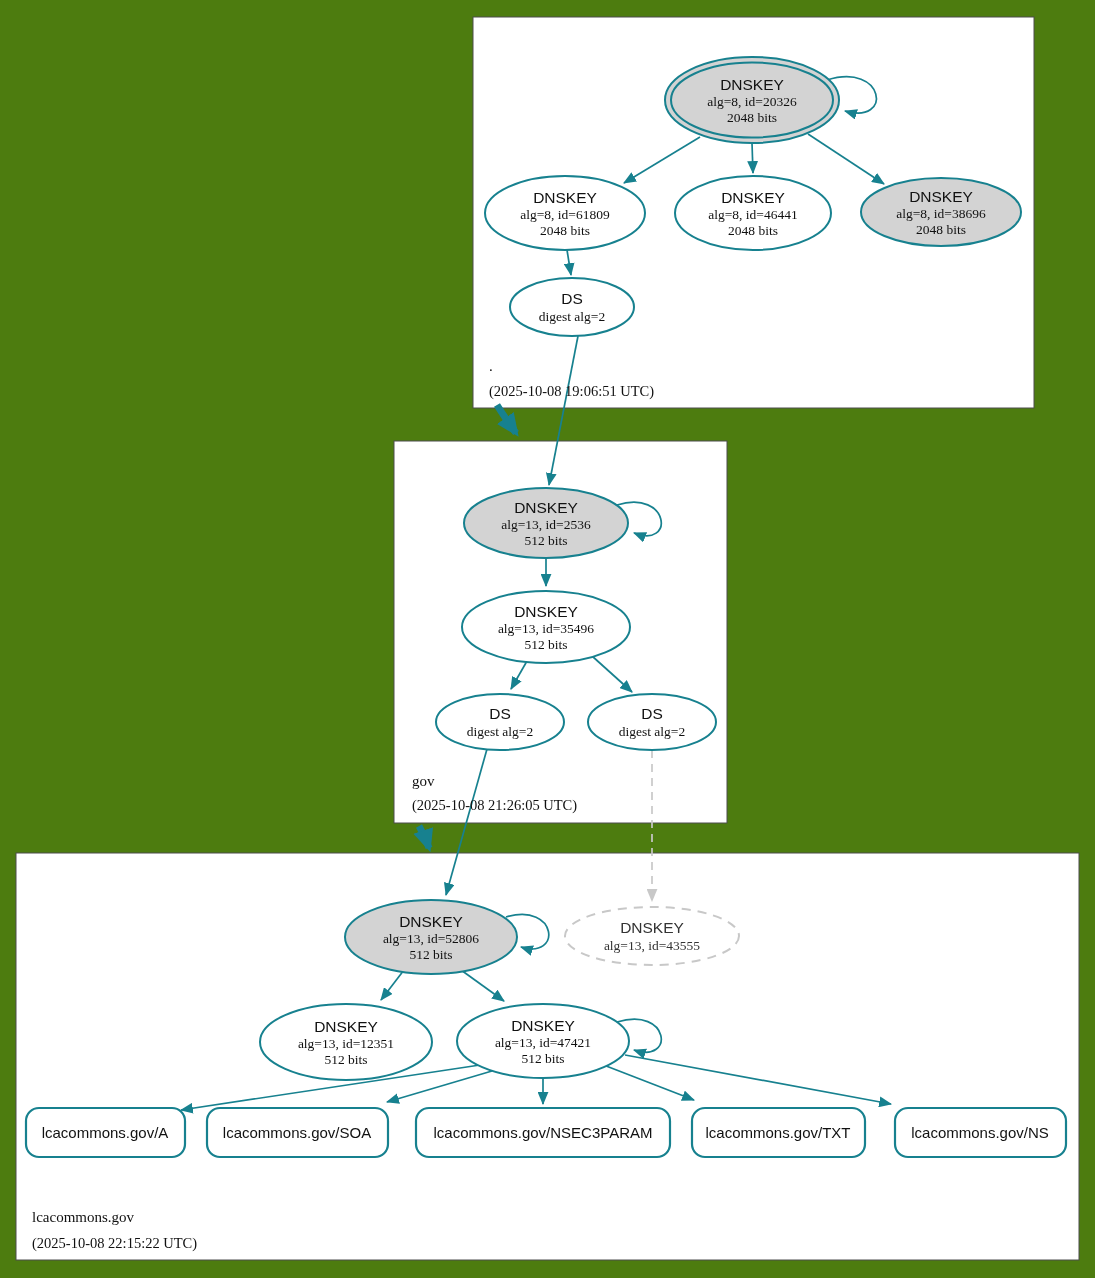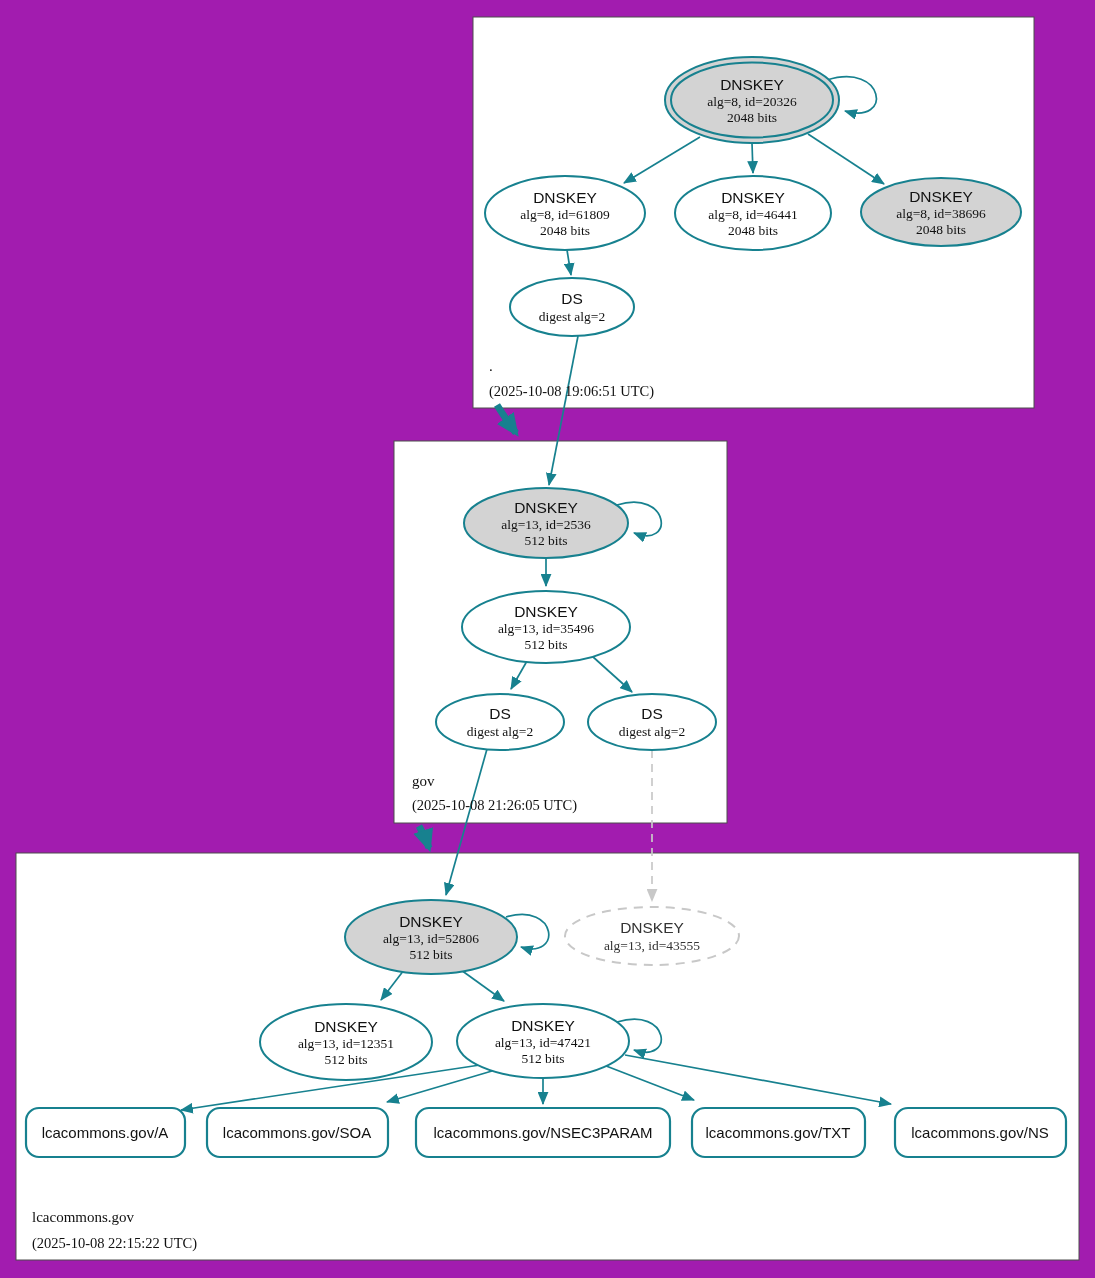--- a/index.html
+++ b/index.html
@@ -1,16 +1,16 @@
 <!DOCTYPE html>
 <html><head>
 <meta charset="utf-8">
 <style>
   html,body{margin:0;padding:0;background:#ffffff;}
-  .canvas{position:relative;width:1095px;height:1278px;background:#a21caf;overflow:hidden;}
+  .canvas{position:relative;width:1095px;height:1278px;background:#4d7c0f;overflow:hidden;}
   svg{display:block;}
   .zonebox{fill:#ffffff;stroke:#4d4d4d;stroke-width:1;}
   .edge{fill:none;stroke:#17818f;stroke-width:1.7;}
   .edge-thick{fill:none;stroke:#17818f;stroke-width:7;}
   .edge-dashed{fill:none;stroke:#c8c8c8;stroke-width:1.7;stroke-dasharray:8 6;}
   .node{fill:#ffffff;stroke:#17818f;stroke-width:2;}
   .node-gray{fill:#d3d3d3;stroke:#17818f;stroke-width:2;}
   .node-inner{fill:none;stroke:#17818f;stroke-width:2;}
   .node-dashed{fill:#ffffff;stroke:#c8c8c8;stroke-width:2;stroke-dasharray:9 7;}
   .rrset{fill:#ffffff;stroke:#17818f;stroke-width:2.2;}

